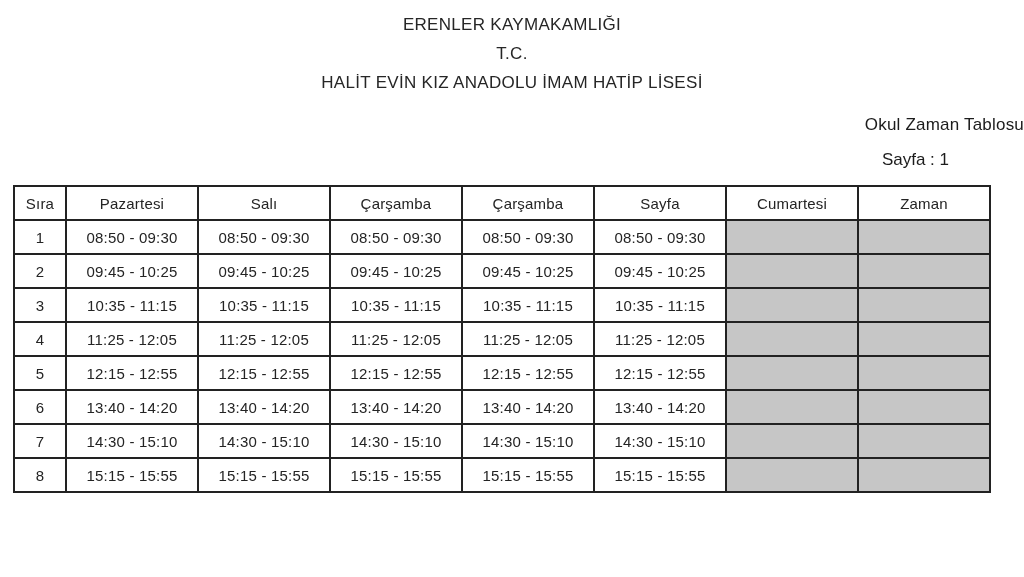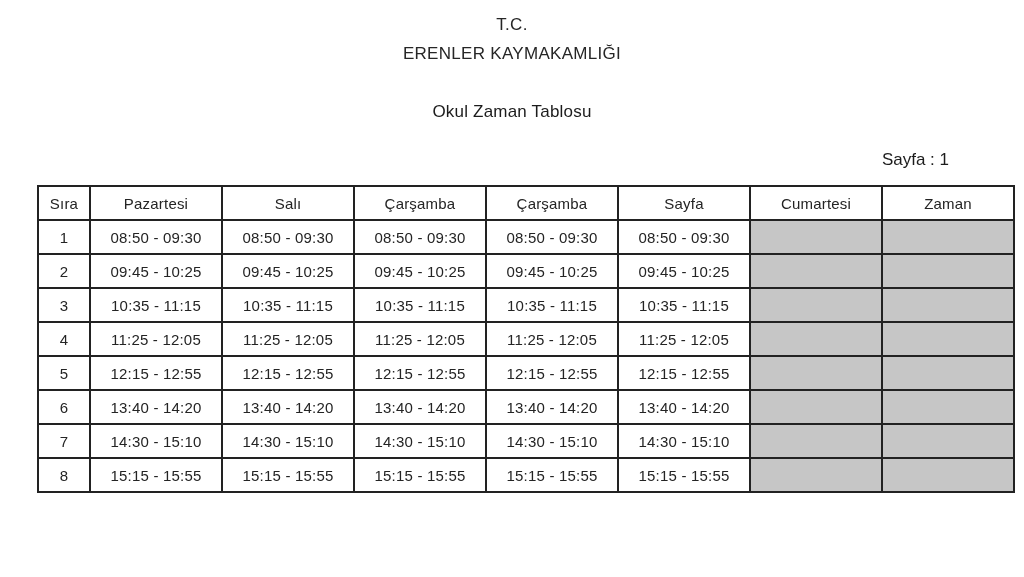--- a/index.html
+++ b/index.html
@@ -22,41 +22,40 @@
   }
   .letterhead {
     padding-top: 10px;
     text-align: center;
     font-size: 17px;
     line-height: 29px;
     color: #262626;
     letter-spacing: 0.3px;
   }
   .doc-title {
-    margin-top: 34px;
-    text-align: center;
+    margin-top: 18px;
+    text-align: right;
     font-size: 17px;
     color: #1c1c1c;
     letter-spacing: 0.2px;
   }
   .page-label {
     position: absolute;
     top: 150px;
     right: 75px;
     font-size: 17px;
     color: #1c1c1c;
   }
   table.timetable {
     position: absolute;
     left: 13px;
     top: 185px;
     border-collapse: collapse;
     table-layout: fixed;
     font-size: 15px;
-    margin-left: 24px;
   }
   table.timetable th,
   table.timetable td {
     border: 2px solid #222222;
     text-align: center;
     vertical-align: middle;
     height: 32px;
     padding: 0 2px;
     font-weight: normal;
     color: #242424;
@@ -67,22 +66,23 @@
   table.timetable td.empty {
     background: #c6c6c6;
   }
 </style>
 </head>
 <body>
 
 <div class="page">
 
   <div class="letterhead">
+    <div>ERENLER KAYMAKAMLIĞI</div>
     <div>T.C.</div>
-    <div>ERENLER KAYMAKAMLIĞI</div>
+    <div>HALİT EVİN KIZ ANADOLU İMAM HATİP LİSESİ</div>
   </div>
 
   <div class="doc-title">Okul Zaman Tablosu</div>
 
   <div class="page-label">Sayfa : 1</div>
 
   <table class="timetable">
     <colgroup>
       <col class="c-sira">
       <col class="c-day">

